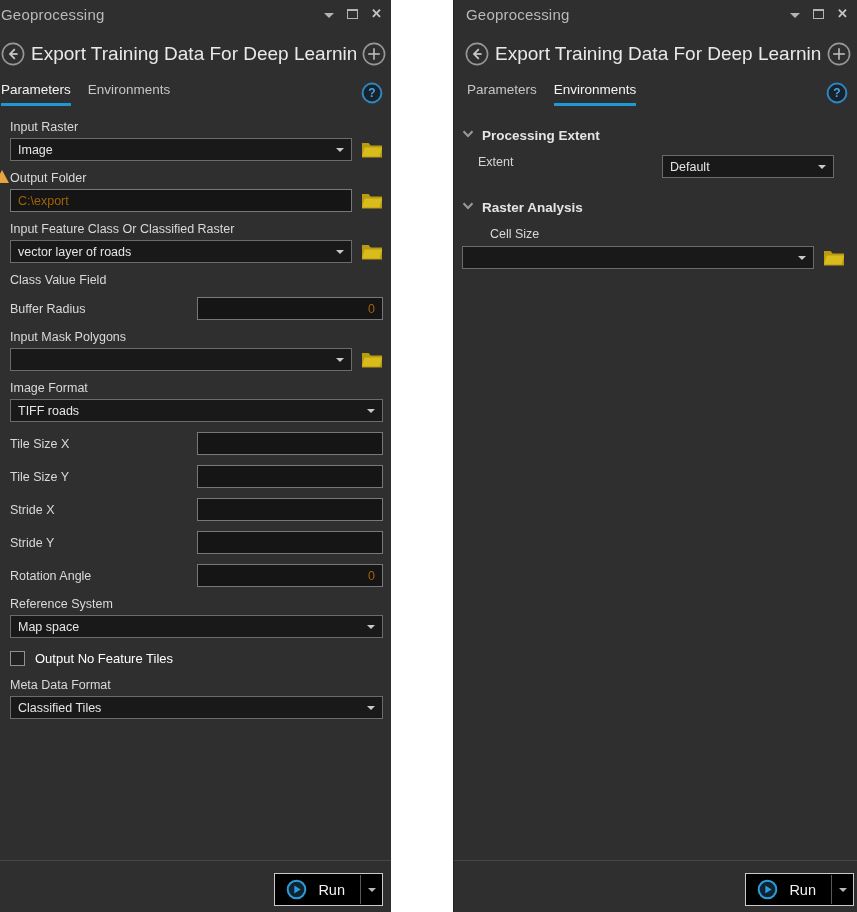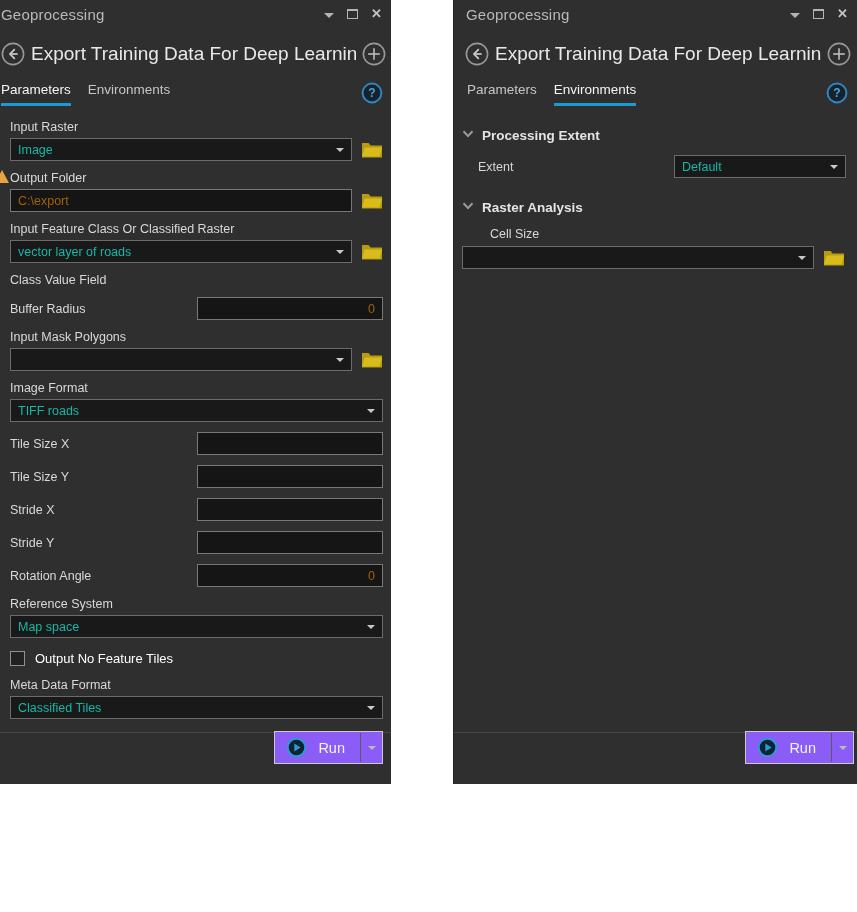--- a/index.html
+++ b/index.html
@@ -1,19 +1,19 @@
 <!DOCTYPE html>
 <html><head>
 <meta charset="utf-8">
 <style>
   * { margin:0; padding:0; box-sizing:border-box; }
   html,body { width:857px; height:912px; background:#ffffff; font-family:"Liberation Sans", sans-serif; }
   .stage { position:relative; width:857px; height:912px; background:#ffffff; overflow:hidden; }
 
-  .panel { position:absolute; top:0; height:784px; background:#2f2f2f; color:#dcdcdc; overflow:hidden; }
+  .panel { position:absolute; top:0; height:912px; background:#2f2f2f; color:#dcdcdc; overflow:hidden; }
   .panel.left  { left:0;   width:391px; }
   .panel.right { left:453px; width:404px; border-left:1px solid #232323; }
 
   
   .titlebar { position:relative; height:30px; padding-top:6px; }
   .win-title { font-size:15px; color:#b9b9b9; letter-spacing:.2px; }
   .panel.left  .win-title { padding-left:1px; }
   .panel.right .win-title { padding-left:12px; }
   .win-controls { position:absolute; right:9px; top:9px; display:flex; align-items:center; gap:13px; }
   .wc-caret { width:0; height:0; border-left:5px solid transparent; border-right:5px solid transparent; border-top:5px solid #b4b4b4; margin-top:2px; cursor:default; }
@@ -39,47 +39,47 @@
   
   .body { position:relative; }
   .panel.left  .body { padding:14px 8px 0 10px; }
   .panel.right .body { padding:20px 0 0 0; }
 
   
   .frow { margin-bottom:10px; position:relative; }
   .flabel { display:block; font-size:12.5px; color:#d9d9d9; margin-bottom:4px; }
   .ctl-row { display:flex; align-items:center; gap:9px; }
   .combo { flex:1; height:23px; background:#191919; border:1px solid #6b6b6b; display:flex; align-items:center; padding:0 7px; min-width:0; }
-  .combo .val { font-size:12.5px; color:#14b8a6; white-space:nowrap; overflow:hidden; }
+  .combo .val { font-size:12.5px; color:#e5e5e5; white-space:nowrap; overflow:hidden; }
   .combo .dd-arrow { margin-left:auto; width:0; height:0; border-left:4px solid transparent; border-right:4px solid transparent; border-top:4px solid #c9c9c9; flex:0 0 auto; }
   .tinput, .ninput { height:23px; background:#151515; border:1px solid #787878; color:#a16207; font-size:12.5px; font-family:"Liberation Sans",sans-serif; padding:0 7px; outline:none; }
   .tinput { flex:1; min-width:0; }
   .ninput { width:186px; text-align:right; }
   .inline-row { display:flex; align-items:center; margin-bottom:10px; }
   .inline-row .flabel-i { flex:1; font-size:12.5px; color:#d9d9d9; }
   .cb-row { display:flex; align-items:center; gap:10px; margin:13px 0 12px; }
   .cbox { width:15px; height:15px; border:1px solid #909090; background:#222; flex:0 0 auto; }
   .cb-label { font-size:13px; color:#ffffff; }
   .warn { position:absolute; left:-15px; top:-1px; width:0; height:0;
           border-left:7px solid transparent; border-right:7px solid transparent; border-bottom:13px solid #e8a43f; }
   .folder { display:inline-flex; flex:0 0 auto; cursor:pointer; }
 
   
   .section-header { display:flex; align-items:flex-start; gap:8px; padding-left:8px; margin-bottom:12px; margin-top:2px; }
   .sec-chev { display:inline-flex; margin-top:2px; }
   .sec-title { font-size:13.5px; font-weight:bold; color:#e4e4e4; }
-  .env-inline { display:flex; align-items:center; padding:0 11px 0 24px; margin-bottom:22px; }
+  .env-inline { display:flex; align-items:flex-start; padding:0 23px 0 24px; margin-bottom:22px; }
   .env-inline .flabel-i { flex:1; font-size:12.5px; color:#d5d5d5; }
   .env-inline .combo { flex:0 0 172px; }
   .env-label { display:block; font-size:12.5px; color:#d9d9d9; padding-left:36px; margin-bottom:5px; }
   .env-ctl { display:flex; align-items:center; gap:9px; padding:0 12px 0 8px; margin-bottom:10px; }
 
   
   .runbar { position:absolute; left:0; right:0; bottom:0; height:52px; border-top:1px solid #474747; background:#2f2f2f; }
-  .run-btn { position:absolute; bottom:20px; display:flex; align-items:stretch; height:33px; border:1px solid #cacaca; background:#8b5cf6; cursor:pointer; }
+  .run-btn { position:absolute; bottom:6px; display:flex; align-items:stretch; height:33px; border:1px solid #cacaca; background:#000000; cursor:pointer; }
   .panel.left  .run-btn { right:8px; }
   .panel.right .run-btn { right:3px; }
   .run-main { display:flex; align-items:center; gap:11px; padding:0 15px 0 11px; }
   .run-text { font-size:14.5px; color:#f2f2f2; }
   .run-sep { width:1px; background:#5a5a5a; margin:1px 0; }
   .run-dd { width:21px; display:flex; align-items:center; justify-content:center; }
   .run-dd .dd-arrow { width:0; height:0; border-left:4px solid transparent; border-right:4px solid transparent; border-top:4px solid #b9b9b9; }
 </style>
 </head>
 <body>

